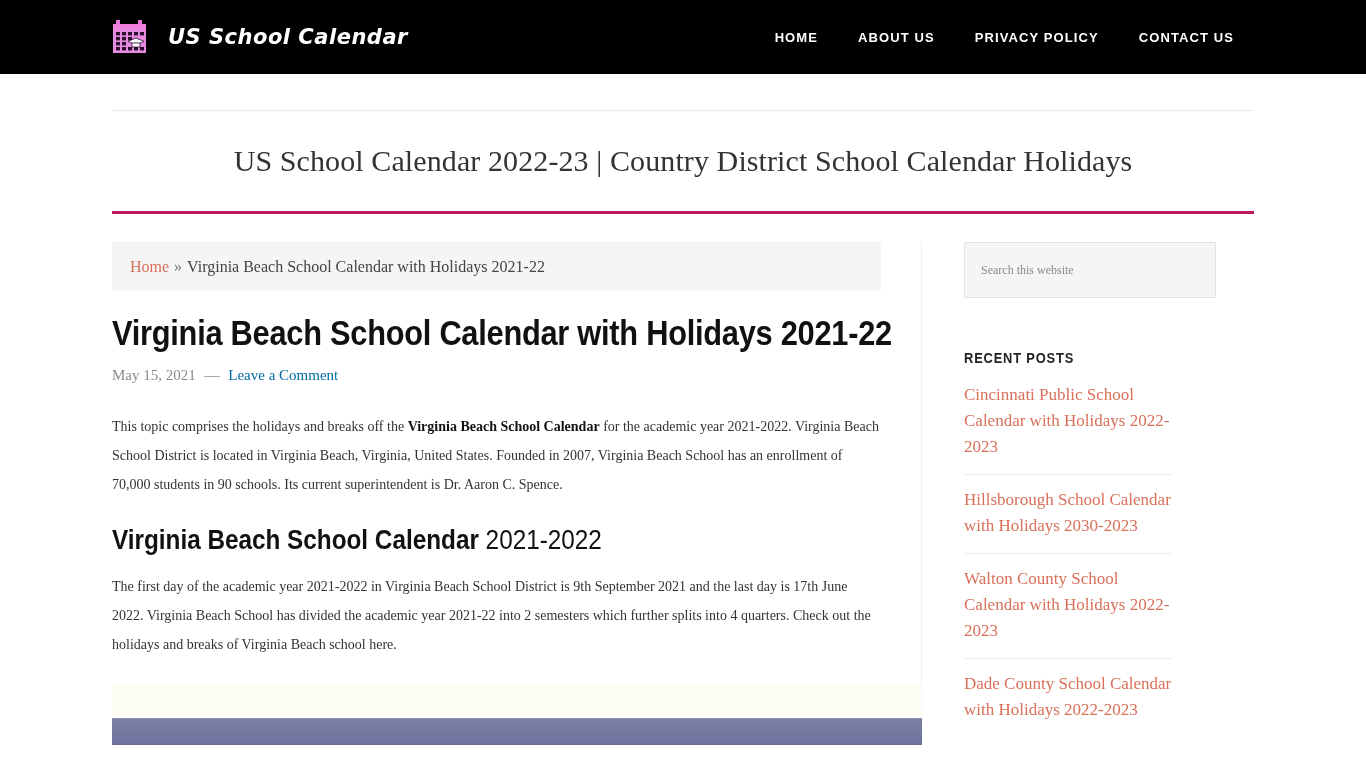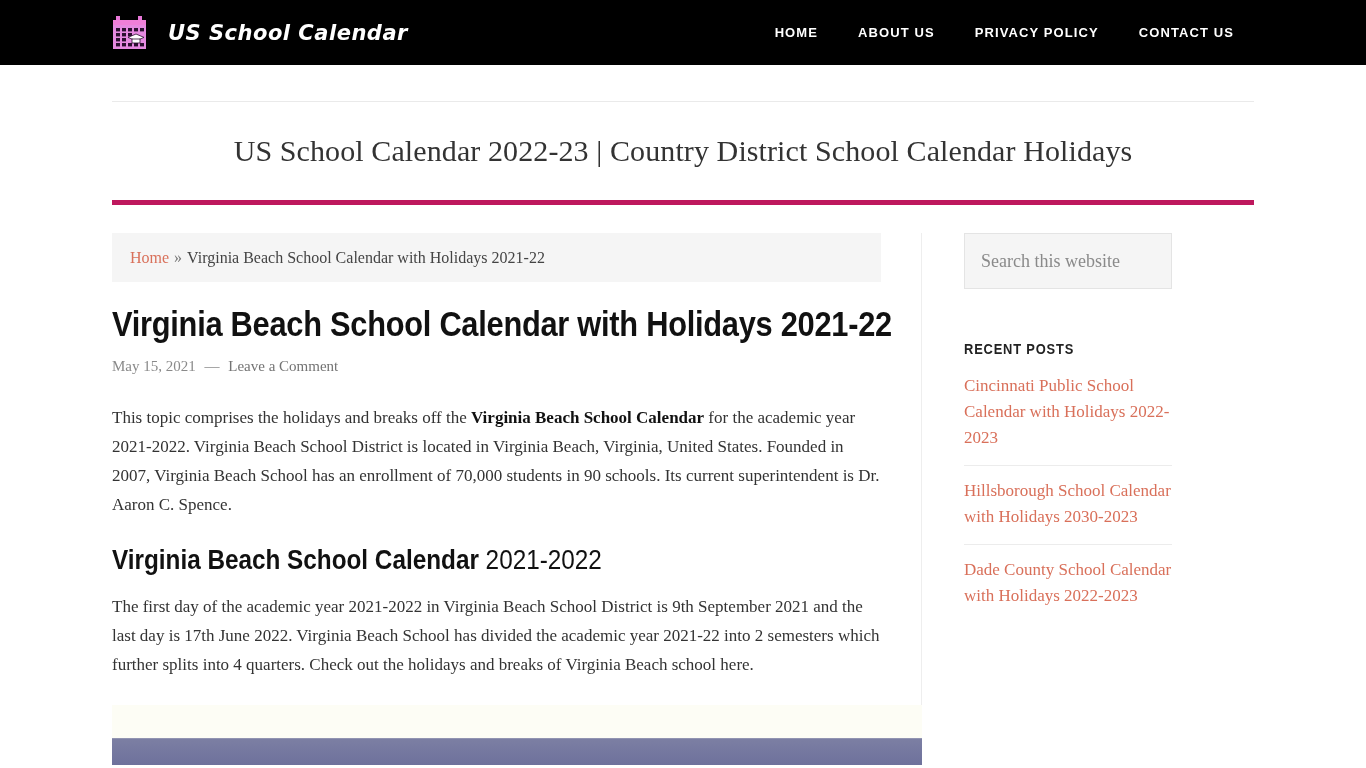--- a/index.html
+++ b/index.html
@@ -6,21 +6,21 @@
   html, body {
     margin: 0; padding: 0;
     width: 1366px; height: 768px;
     overflow: hidden;
     background: #ffffff;
     font-family: "Liberation Serif", serif;
   }
 
   
   .site-header {
-    height: 65px;
+    height: 74px;
     background: #000000;
     display: flex;
     align-items: center;
     padding: 0 112px 0 112px;
   }
   .brand {
     display: flex;
     align-items: center;
     gap: 10px;
     text-decoration: none;
@@ -53,21 +53,21 @@
     text-decoration: none;
     padding: 0 20px;
     white-space: nowrap;
     text-transform: uppercase;
   }
 
   
   .title-band {
     margin: 0 112px;
     border-top: 1px solid #eaeaea;
-    border-bottom: 5px solid #be185d;
+    border-bottom: 3px solid #be185d;
     margin-top: 36px;
     height: 104px;
     display: flex;
     align-items: center;
     justify-content: center;
   }
   .site-title {
     font-family: "Liberation Serif", serif;
     font-size: 30px;
     font-weight: 400;
@@ -121,27 +121,27 @@
     transform: scaleX(0.88);
     transform-origin: left center;
     white-space: nowrap;
   }
   .post-meta {
     font-size: 15px;
     color: #8a8a8a;
     margin-bottom: 28px;
   }
   .post-meta a {
-    color: #737373;
+    color: #0369a1;
     text-decoration: none;
   }
   .meta-dash { margin: 0 5px; }
 
   .para {
-    font-size: 17px;
+    font-size: 14px;
     line-height: 29px;
     color: #333333;
     margin: 0 0 26px 0;
     max-width: 812px;
   }
   .para b { font-weight: 700; color: #111; }
 
   .sub-title {
     font-family: "Liberation Sans Narrow", "Liberation Sans", sans-serif;
     font-size: 27px;
@@ -156,27 +156,27 @@
 
   .post-image {
     margin-top: 24px;
     height: 60px;
     background: linear-gradient(180deg, #fdfdf5 0%, #fdfdf5 55%, #7c7fa3 56%, #6e719c 100%);
     width: 810px;
   }
 
   
   .search-box {
-    width: 208px;
+    width: 252px;
     height: 56px;
     background: #f5f5f5;
     border: 1px solid #e4e4e4;
     padding: 0 16px;
     font-family: "Liberation Serif", serif;
-    font-size: 18px;
+    font-size: 12px;
     color: #8a8a8a;
     outline: none;
     display: block;
   }
   .search-box::placeholder { color: #8a8a8a; }
 
   .widget-title {
     font-family: "Liberation Sans", sans-serif;
     font-size: 14px;
     font-weight: 700;
@@ -286,18 +286,21 @@
     <div class="widget-title">RECENT POSTS</div>
 
     <ul class="post-list">
       <li>
         <a href="#">Cincinnati Public School Calendar with Holidays 2022-2023</a>
       </li>
       <li>
         <a href="#">Hillsborough School Calendar with Holidays 2030-2023</a>
       </li>
       <li>
+        <a href="#">Walton County School Calendar with Holidays 2022-2023</a>
+      </li>
+      <li>
         <a href="#">Dade County School Calendar with Holidays 2022-2023</a>
       </li>
     </ul>
 
   </aside>
 </div>
 
 </body></html>

